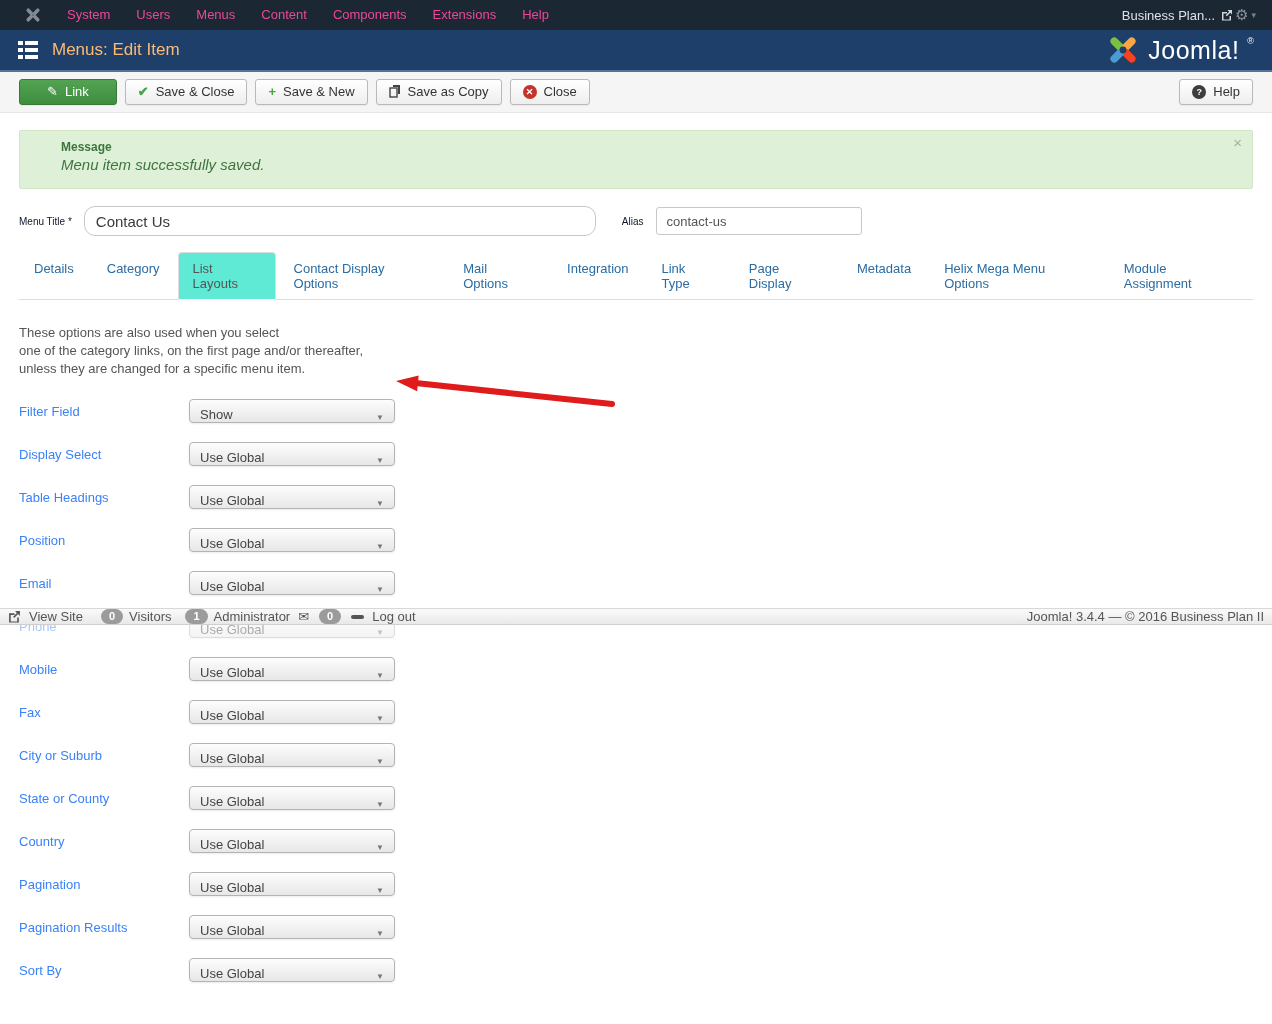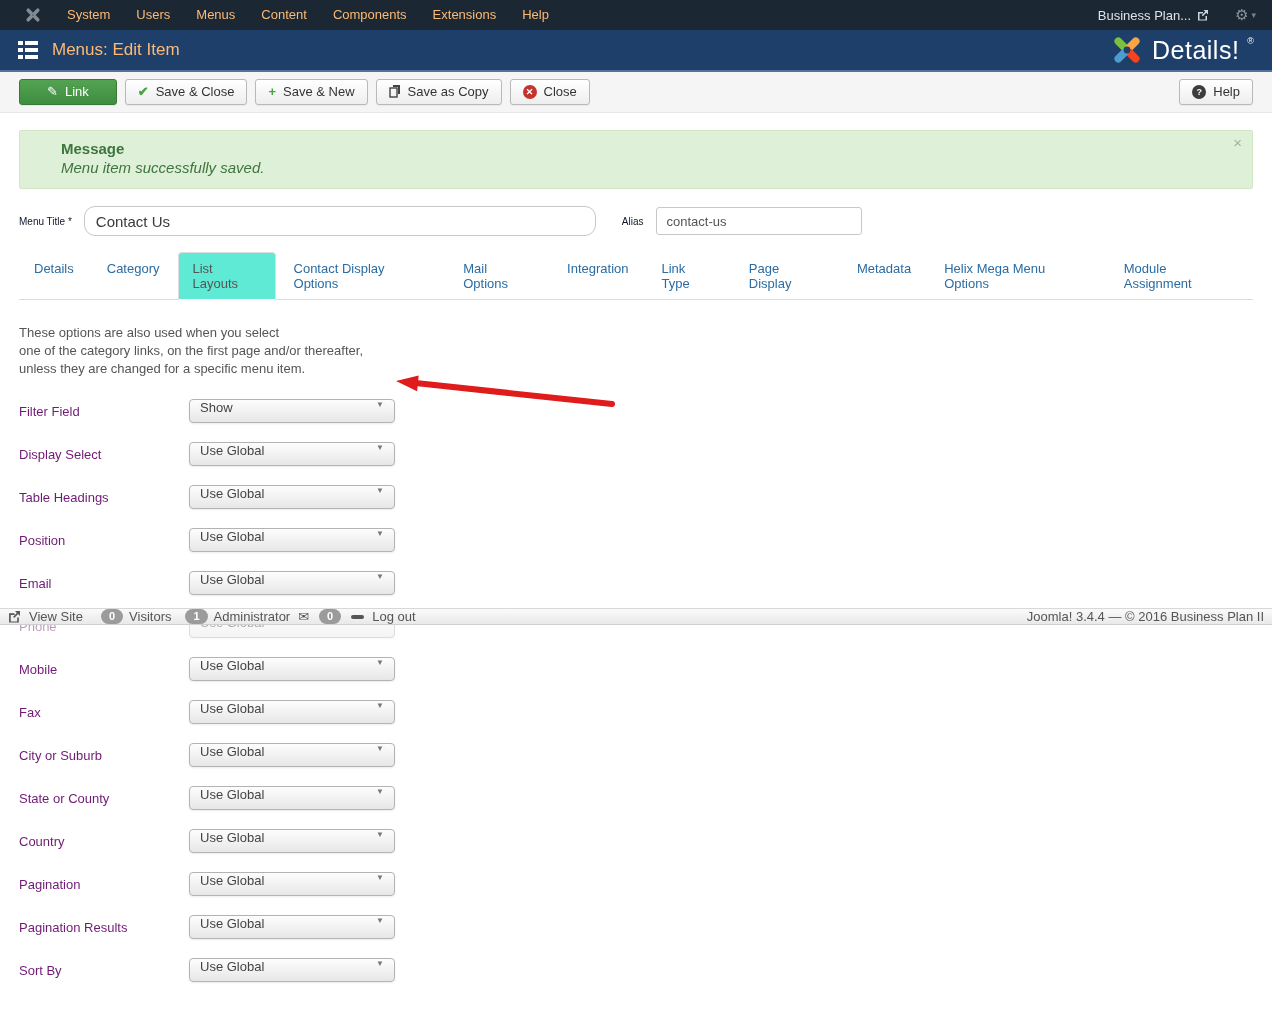--- a/index.html
+++ b/index.html
@@ -10,22 +10,22 @@
   }
   .page { position:relative; width:1272px; height:1024px; }
 
   
   .topbar {
     height:30px; background:#1b2733; display:flex; align-items:center;
     padding:0 16px; color:#9aa2ab; font-size:13px;
   }
   .topbar .brand { margin:0 12px 0 8px; display:flex; align-items:center; }
   .top-menu { display:flex; align-items:center; height:100%; }
-  .top-menu-item { padding:0 13px; line-height:30px; color:#fdba74; cursor:pointer; }
-  .topbar-right { margin-left:auto; display:flex; align-items:center; gap:26px; }
+  .top-menu-item { padding:0 13px; line-height:30px; color:#ec4899; cursor:pointer; }
+  .topbar-right { margin-left:auto; display:flex; align-items:center; gap:2px; }
   .site-link { display:flex; align-items:center; gap:6px; color:#dde2e8; cursor:pointer; }
   .gear-wrap { display:flex; align-items:center; gap:3px; color:#8a929b; cursor:pointer; }
   .gear-glyph { font-size:15px; }
   .caret-glyph { font-size:9px; color:#7b828b; }
 
   
   .titlebar {
     height:42px; background:#1e3f69; border-bottom:2px solid #54719c;
     display:flex; align-items:center; padding:0 18px; color:#fff;
   }
@@ -60,21 +60,21 @@
   }
   .circle-red { background:#c5342c; }
   .circle-dark { background:#3d3d3d; }
   .toolbar .help-btn { margin-left:auto; margin-right:0; }
 
   
   .alert {
     margin:17px 19px 0; background:#dff0d8; border:1px solid #d2e6c4;
     border-radius:2px; padding:9px 30px 13px 41px; position:relative; height:59px;
   }
-  .alert-title { font-size:15px; font-weight:bold; color:#3c763d; margin-bottom:2px; }
+  .alert-title { font-size:12px; font-weight:bold; color:#3c763d; margin-bottom:2px; }
   .alert-body { font-size:15px; color:#3e753e;font-style:italic; }
   .alert-close {
     position:absolute; top:4px; right:10px; color:#9fb597; font-size:15px;
     cursor:pointer; line-height:1;
   }
 
   
   .title-row { margin:17px 19px 0; display:flex; align-items:center; }
   .field-label-inline { font-size:10px; color:#0f172a; margin-right:12px; white-space:nowrap; }
   .menu-title-input {
@@ -97,24 +97,24 @@
   .tab.active {
     background:#5eead4; border-color:#ddd; border-bottom-color:#fff; color:#555;
   }
 
   
   .panel { margin:24px 19px 0; }
   .panel-desc { font-size:13px; color:#555; line-height:18px; margin-bottom:21px; }
   .fields {}
   .field-row { display:flex; align-items:center; height:24px; margin-bottom:19px; }
   .field-row:nth-child(6) { opacity:.45; }
-  .field-row .f-label { width:170px; font-size:13px; color:#701a75; }
+  .field-row .f-label { width:170px; font-size:13px; color:#3b82f6; }
   .select {
     width:206px; height:24px; border:1px solid #b3b3b3; border-radius:4px;
-    background:linear-gradient(#fdfdfd,#e7e7e7); display:flex; align-items:flex-start;
+    background:linear-gradient(#fdfdfd,#e7e7e7); display:flex; align-items:flex-end;
     padding:0 10px; font-size:13px; color:#444; cursor:pointer;
     box-shadow:0 1px 2px rgba(0,0,0,.08);
   }
   .select .caret { margin-left:auto; font-size:8px; color:#777; }
 
   
   .statusbar {
     position:absolute; left:0; top:608px; width:1272px; height:17px;
     background:linear-gradient(#fafafa,#e9e9e9);
     border-top:1px solid #d8d8d8; border-bottom:1px solid #cfcfcf;
@@ -191,21 +191,21 @@
     <span class="joomla-logo">
       <svg class="inline-ico" width="34" height="34" viewBox="0 0 40 40">
         <g transform="translate(20,20)">
           <rect x="-4.5" y="-19" width="9" height="19" rx="4.5" transform="rotate(-45)" fill="#7ac143"></rect>
           <rect x="-4.5" y="-19" width="9" height="19" rx="4.5" transform="rotate(45)" fill="#f9a541"></rect>
           <rect x="-4.5" y="-19" width="9" height="19" rx="4.5" transform="rotate(135)" fill="#f44321"></rect>
           <rect x="-4.5" y="-19" width="9" height="19" rx="4.5" transform="rotate(-135)" fill="#4b9cd3"></rect>
           <circle cx="0" cy="0" r="4" fill="#1e3f69"></circle>
         </g>
       </svg>
-      <span class="joomla-logo-text">Details!</span>
+      <span class="joomla-logo-text">Joomla!</span>
       <span class="joomla-logo-mark">®</span>
     </span>
   </div>
 
   <div class="toolbar">
     <span id="toolbar-buttons" style="display:flex;align-items:center;">
         <button class="btn btn-primary">
           <span class="ico ico-white">✎</span>
           <span>Link</span>
         </button>

